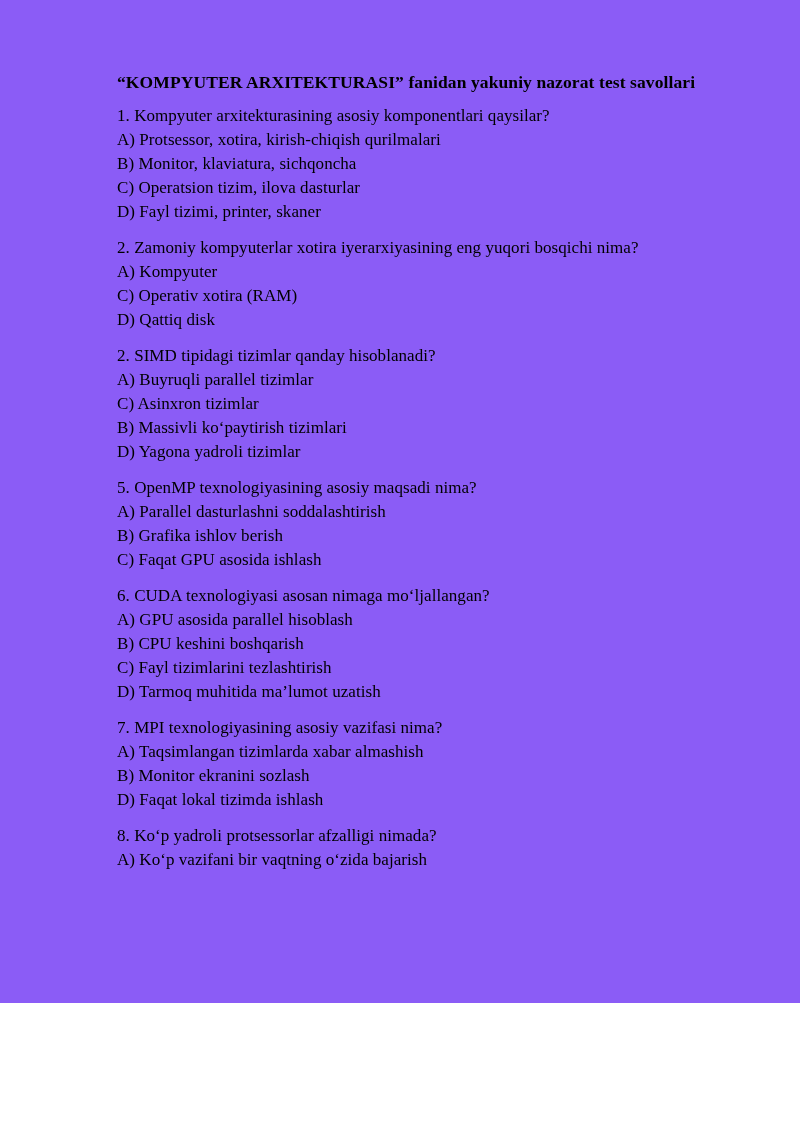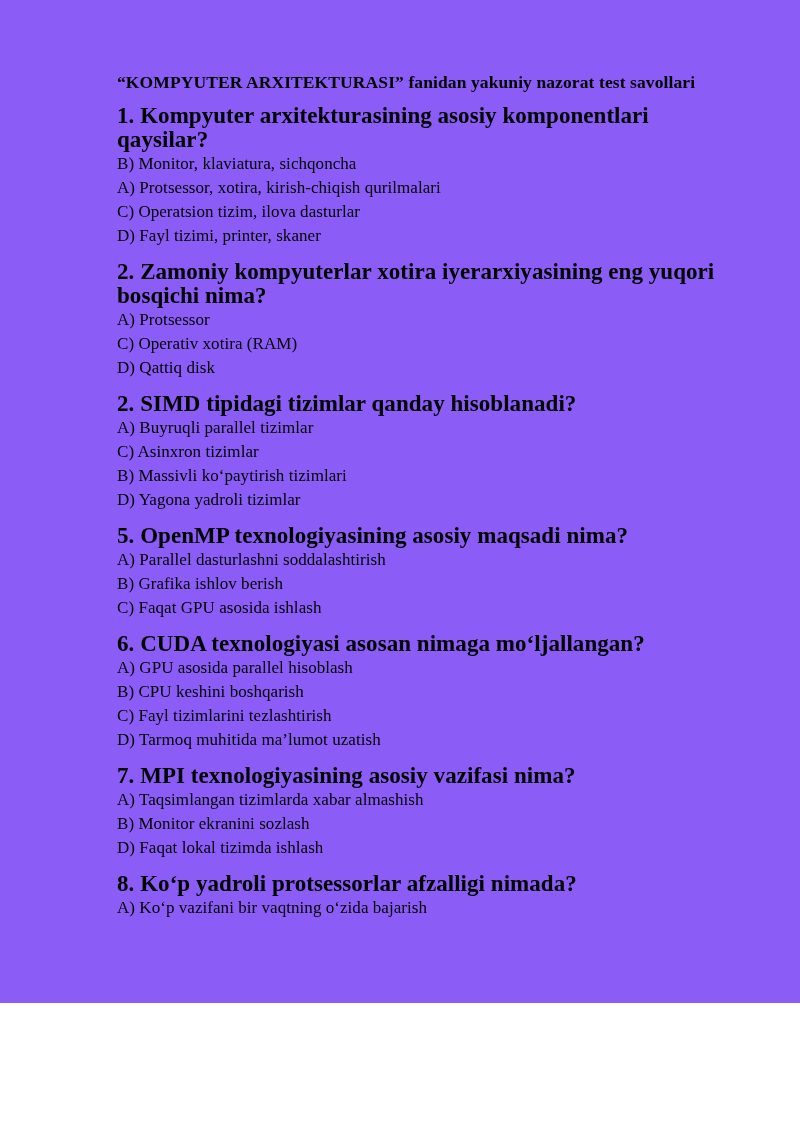--- a/index.html
+++ b/index.html
@@ -32,22 +32,22 @@
     font-weight: bold;
     line-height: 24px;
     margin: 0 0 10px 0;
     letter-spacing: 0.1px;
     white-space: nowrap;
   }
   .question-block {
     margin: 0 0 12px 0;
   }
   .question-text {
-    font-size: 23px;
-    font-weight: bold;
+    font-size: 17px;
+    font-weight: normal;
     line-height: 24px;
     margin: 0;
     letter-spacing: 0.05px;
   }
   .option {
     font-size: 17px;
     font-weight: normal;
     line-height: 24px;
     margin: 0;
     letter-spacing: 0.05px;
@@ -56,29 +56,29 @@
 </head>
 <body>
 
 <div class="page">
   <div class="content">
 
     <h1 class="doc-title">“KOMPYUTER ARXITEKTURASI” fanidan yakuniy nazorat test savollari</h1>
 
     <div class="question-block">
       <p class="question-text">1. Kompyuter arxitekturasining asosiy komponentlari qaysilar?</p>
+      <p class="option">A) Protsessor, xotira, kirish-chiqish qurilmalari</p>
       <p class="option">B) Monitor, klaviatura, sichqoncha</p>
-      <p class="option">A) Protsessor, xotira, kirish-chiqish qurilmalari</p>
       <p class="option">C) Operatsion tizim, ilova dasturlar</p>
       <p class="option">D) Fayl tizimi, printer, skaner</p>
     </div>
 
     <div class="question-block">
       <p class="question-text">2. Zamoniy kompyuterlar xotira iyerarxiyasining eng yuqori bosqichi nima?</p>
-      <p class="option">A) Protsessor</p>
+      <p class="option">A) Kompyuter</p>
       <p class="option">C) Operativ xotira (RAM)</p>
       <p class="option">D) Qattiq disk</p>
     </div>
 
 
     <div class="question-block">
       <p class="question-text">2. SIMD tipidagi tizimlar qanday hisoblanadi?</p>
       <p class="option">A) Buyruqli parallel tizimlar</p>
       <p class="option">C) Asinxron tizimlar</p>
       <p class="option">B) Massivli koʻpaytirish tizimlari</p>

